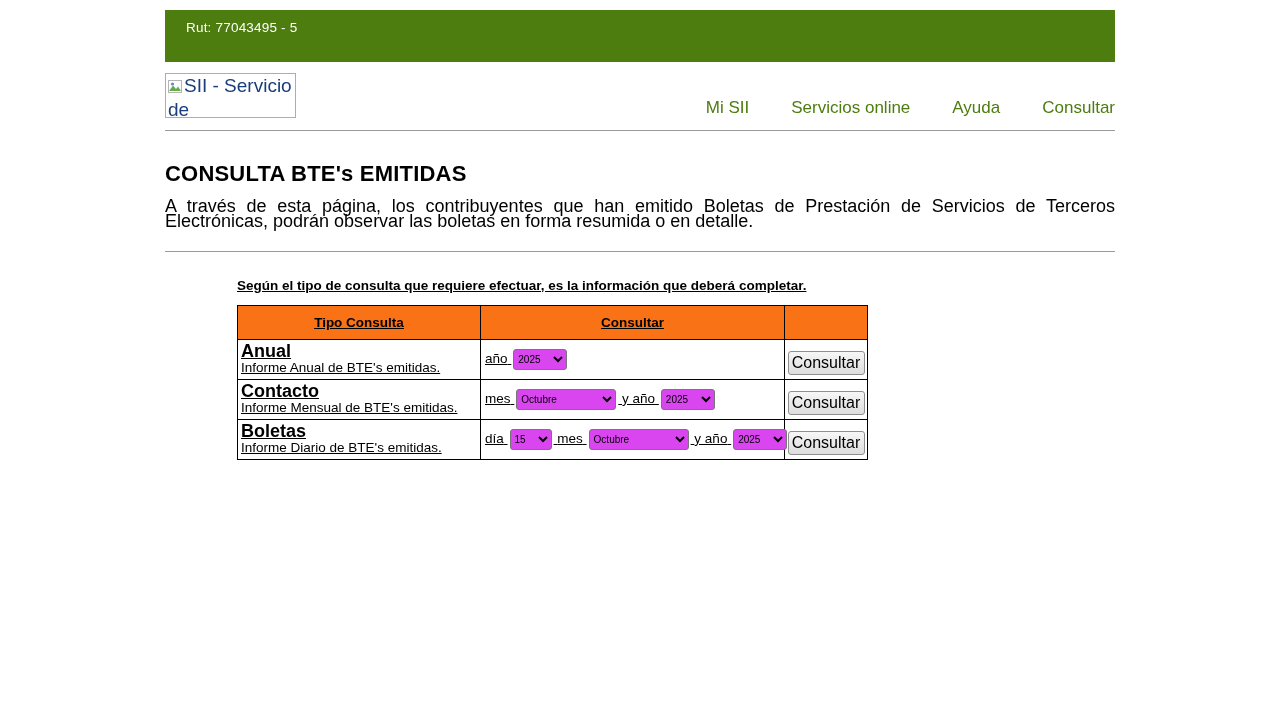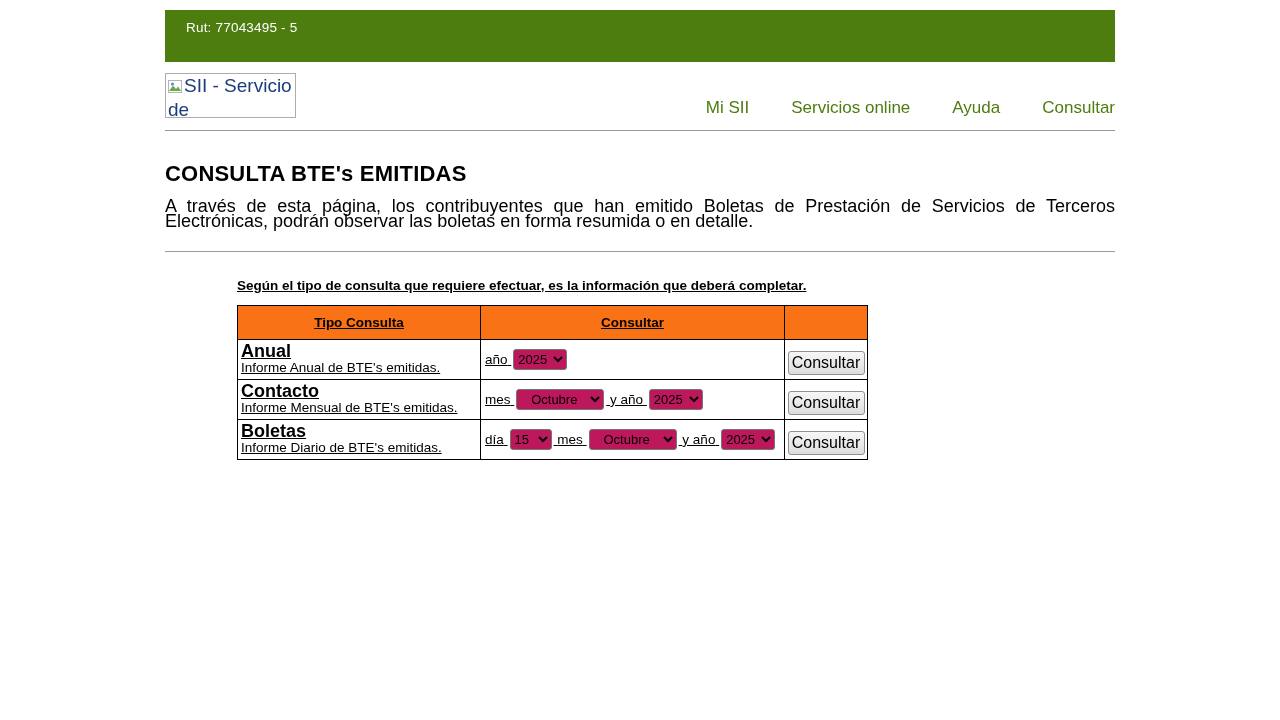--- a/index.html
+++ b/index.html
@@ -46,25 +46,25 @@
   table.consulta th { background: #f97316; height: 34px; font-weight: bold;
     text-align: center; }
   .col1 { width: 243px; }
   .col2 { width: 304px; }
   .col3 { width: 83px; }
   td.c1 { padding: 2px 3px; line-height: 15.5px; vertical-align: middle; height: 40px; }
   td.c1 b { font-size: 18px; }
   td.c2 { padding: 2px 4px; vertical-align: middle; white-space: nowrap; }
   td.c3 { text-align: center; vertical-align: bottom; padding-bottom: 4px; }
 
-  select { font-size: 13px; font-family: "Liberation Sans", sans-serif;
-    border: 1px solid #767676; border-radius: 3px; background: #be185d;
+  select { font-size: 10px; font-family: "Liberation Sans", sans-serif;
+    border: 1px solid #767676; border-radius: 3px; background: #d946ef;
     height: 21px; margin: 0 2px; }
   .w-day { width: 42px; }
-  .w-month { width: 88px; text-align: center; }
+  .w-month { width: 100px; }
   .w-year { width: 54px; }
 
   .consultar { font-size: 16px; font-family: "Liberation Sans", sans-serif;
     color: #000; background: linear-gradient(#f7f7f7, #dddddd);
     border: 1px solid #8f8f8f; border-radius: 3px; width: 77px; height: 24px;
     cursor: pointer; }
 </style>
 </head>
 <body>
 

